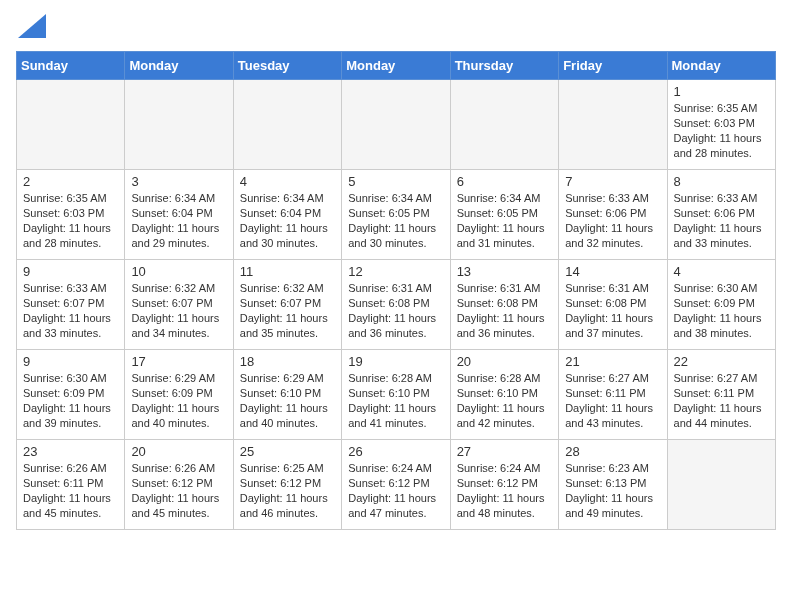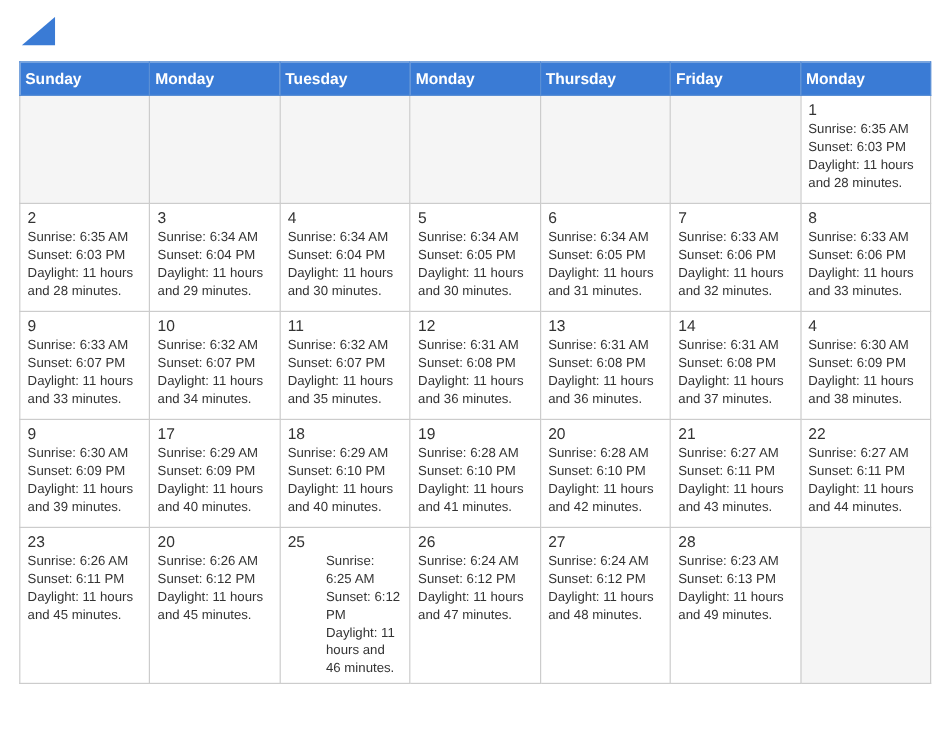--- a/index.html
+++ b/index.html
@@ -275,21 +275,21 @@
 Daylight: 11 hours and 45 minutes.</div>
         </td>
         <td>
           <span class="day-num">20</span>
           <div class="day-info" style="white-space: pre-line;">Sunrise: 6:26 AM
 Sunset: 6:12 PM
 Daylight: 11 hours and 45 minutes.</div>
         </td>
         <td>
           <span class="day-num">25</span>
-          <div class="day-info" style="white-space: pre-line; margin-left: 32px;">Sunrise: 6:25 AM
+          <div class="day-info" style="white-space: pre-line;">Sunrise: 6:25 AM
 Sunset: 6:12 PM
 Daylight: 11 hours and 46 minutes.</div>
         </td>
         <td>
           <span class="day-num">26</span>
           <div class="day-info" style="white-space: pre-line;">Sunrise: 6:24 AM
 Sunset: 6:12 PM
 Daylight: 11 hours and 47 minutes.</div>
         </td>
         <td>

